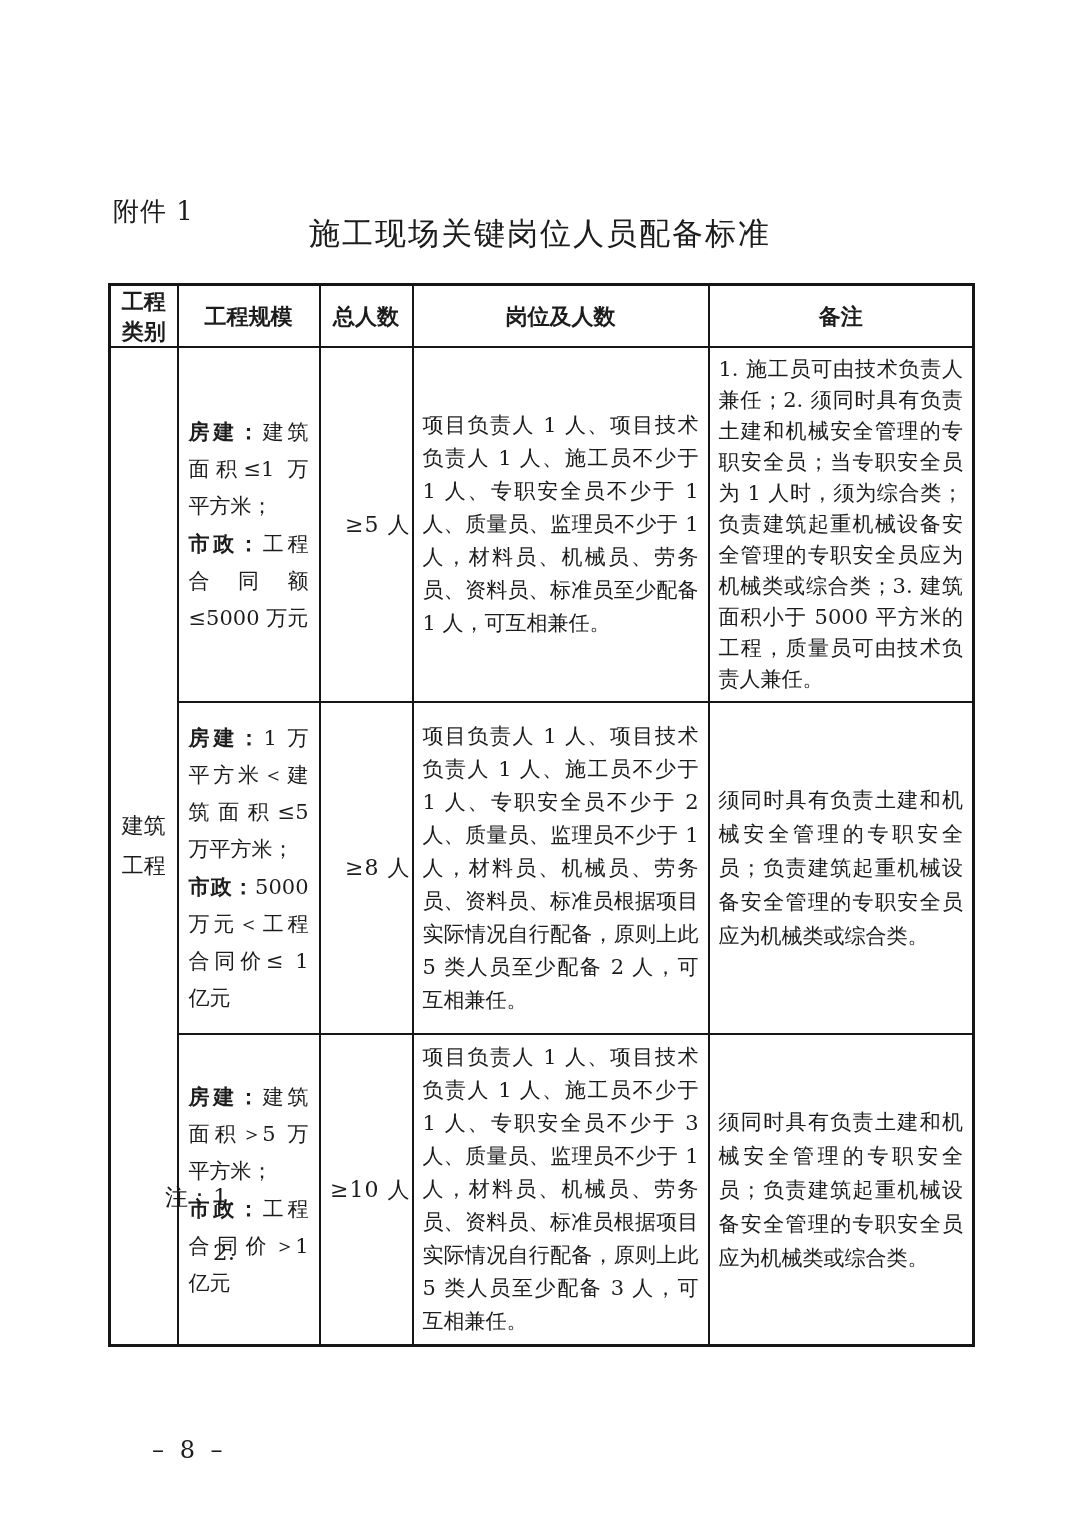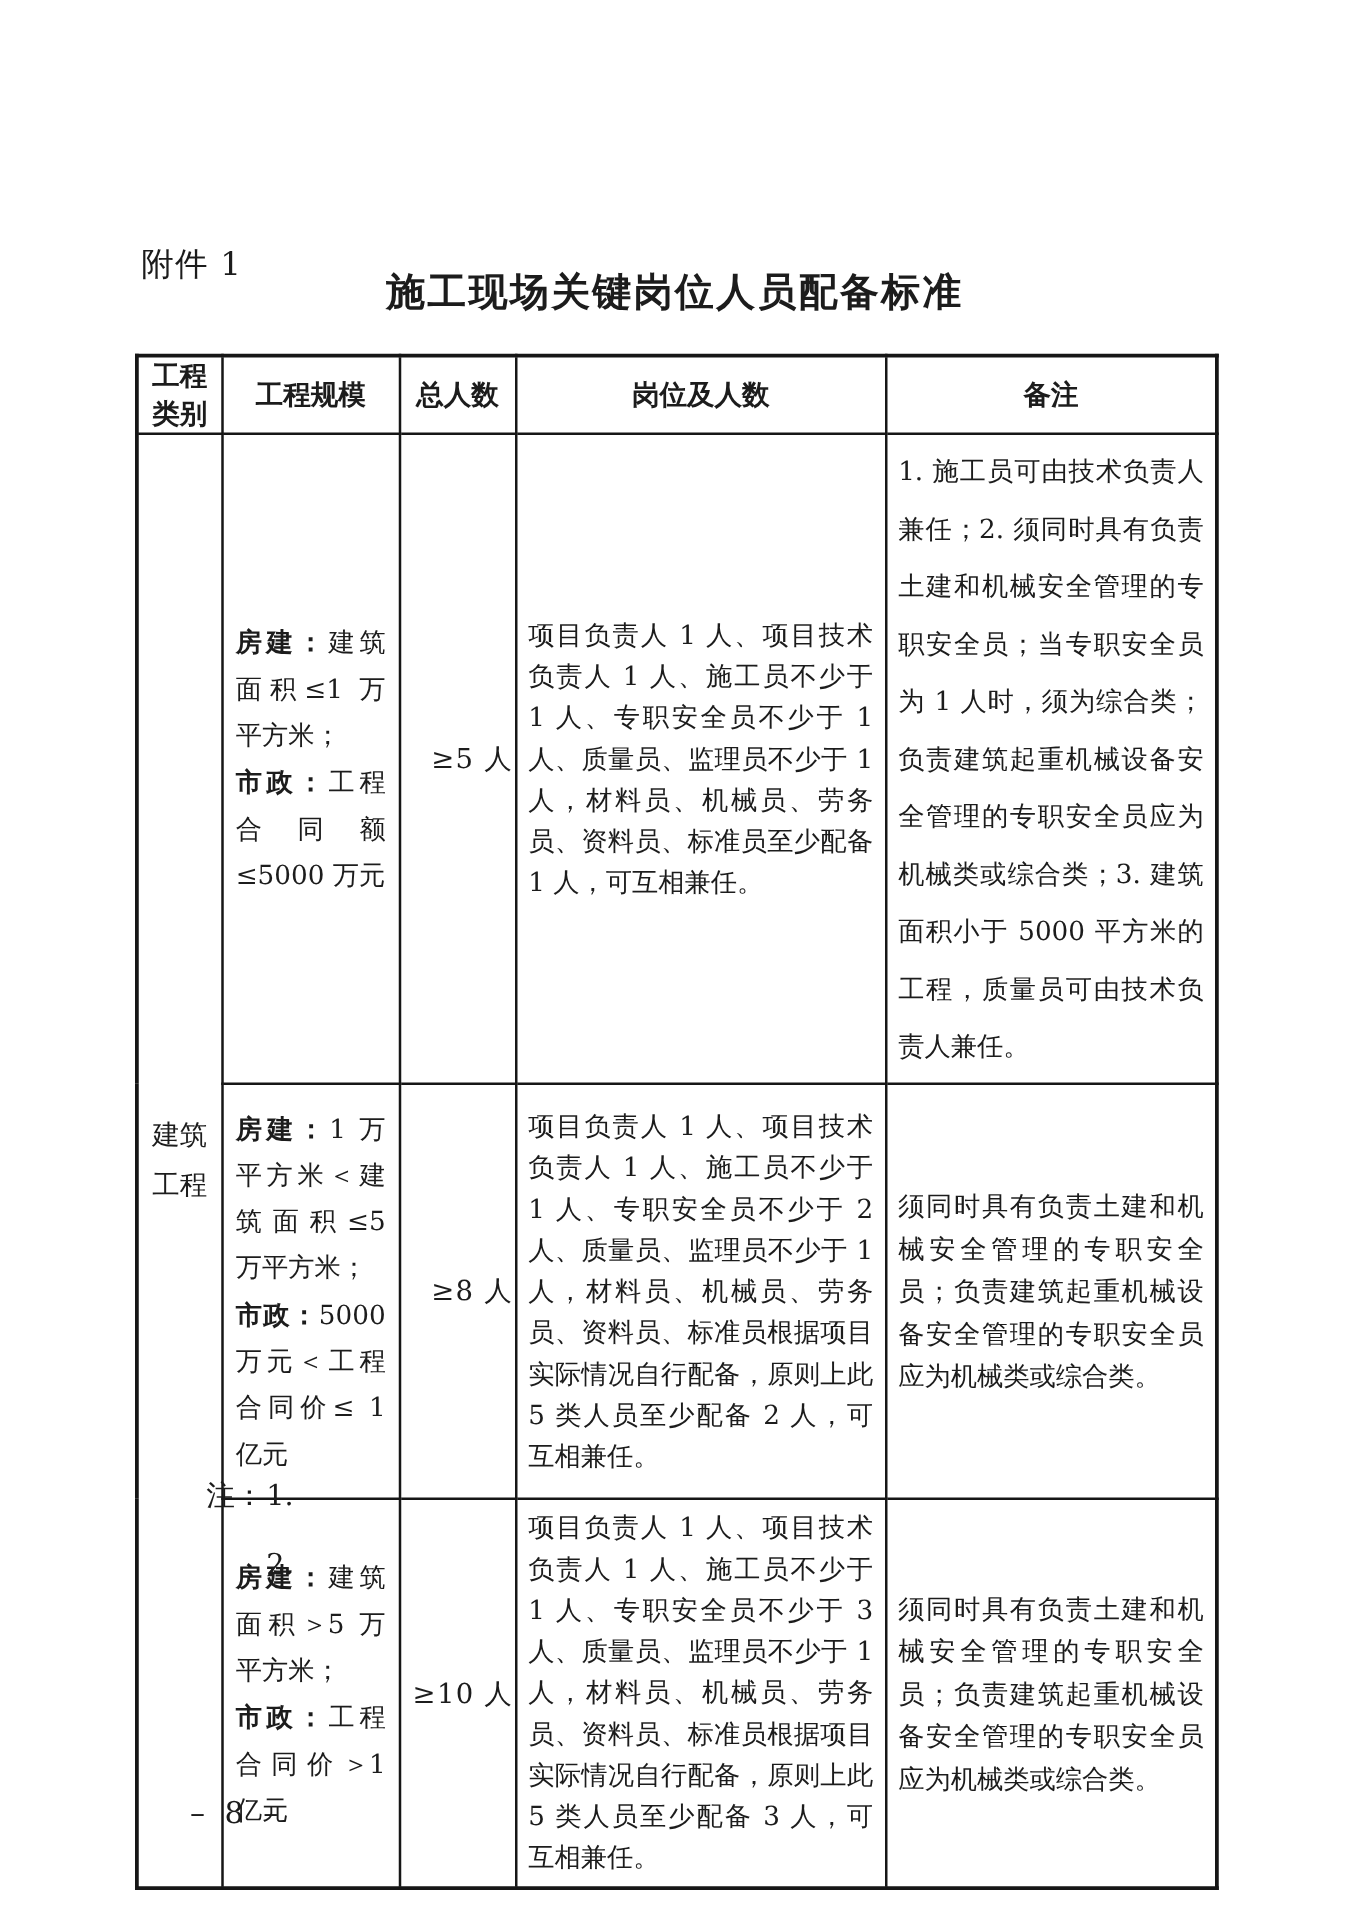--- a/index.html
+++ b/index.html
@@ -6,21 +6,21 @@
   body{
     width:1080px;height:1527px;position:relative;background:#ffffff;
     font-family:"DejaVu Serif","Liberation Serif",serif;color:#1c1c1c;
     overflow:hidden;
   }
   .attachment{
     position:absolute;left:113px;top:158px;font-size:26px;letter-spacing:1px;margin-top:36px;
   }
   .doc-title{
     position:absolute;left:0;top:213px;width:1080px;margin:0;text-align:center;
-    font-size:31px;font-weight:bold;letter-spacing:2px;
+    font-size:31px;font-weight:normal;letter-spacing:2px;
   }
   table.staffing{
     position:absolute;left:108px;top:283px;width:864px;
     border-collapse:collapse;table-layout:fixed;
     border:3px solid #161616;
   }
   table.staffing th, table.staffing td{
     border:2px solid #161616;box-sizing:border-box;
   }
   col.c1{width:68px;} col.c2{width:142px;} col.c3{width:93px;}
@@ -46,21 +46,21 @@
     text-align:right;vertical-align:middle;font-size:22px;letter-spacing:1px;
   }
   td.pos{
     vertical-align:middle;padding:6px 9px;font-size:21px;line-height:33px;
     text-align:justify;
   }
   td.rem{
     vertical-align:middle;padding:6px 9px;font-size:21px;line-height:34px;
     text-align:justify;
   }
-  tr.r1 td.rem{line-height:46px;}
+  tr.r1 td.rem{line-height:31px;}
   .notes{
     position:absolute;left:165px;top:1170px;width:748px;font-size:23px;
   }
   .note{display:flex;line-height:55px;}
   .note .nlabel{width:48px;flex:none;}
   .note .nnum{width:34px;flex:none;}
   .note .nbody{flex:1;text-align:justify;}
   .pagenum{
     position:absolute;left:152px;top:1436px;font-size:24px;letter-spacing:4px;
   }

